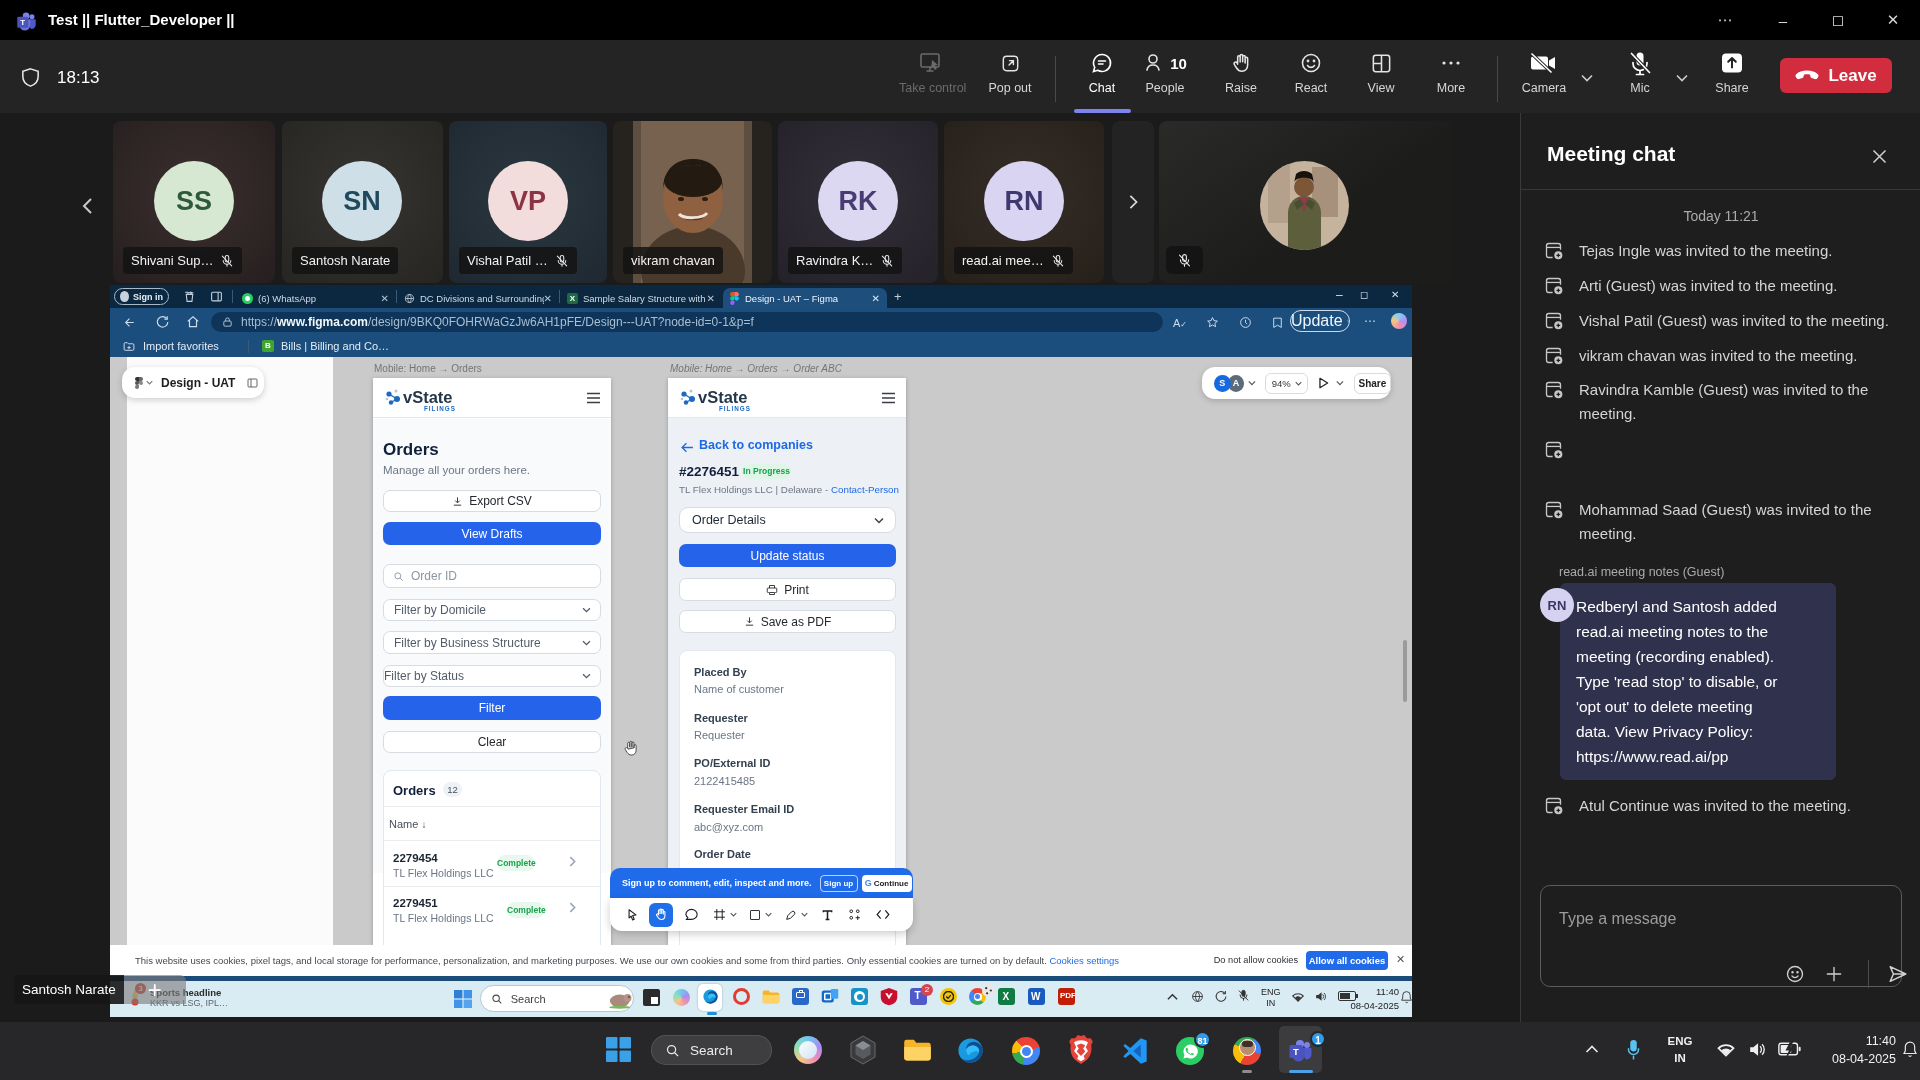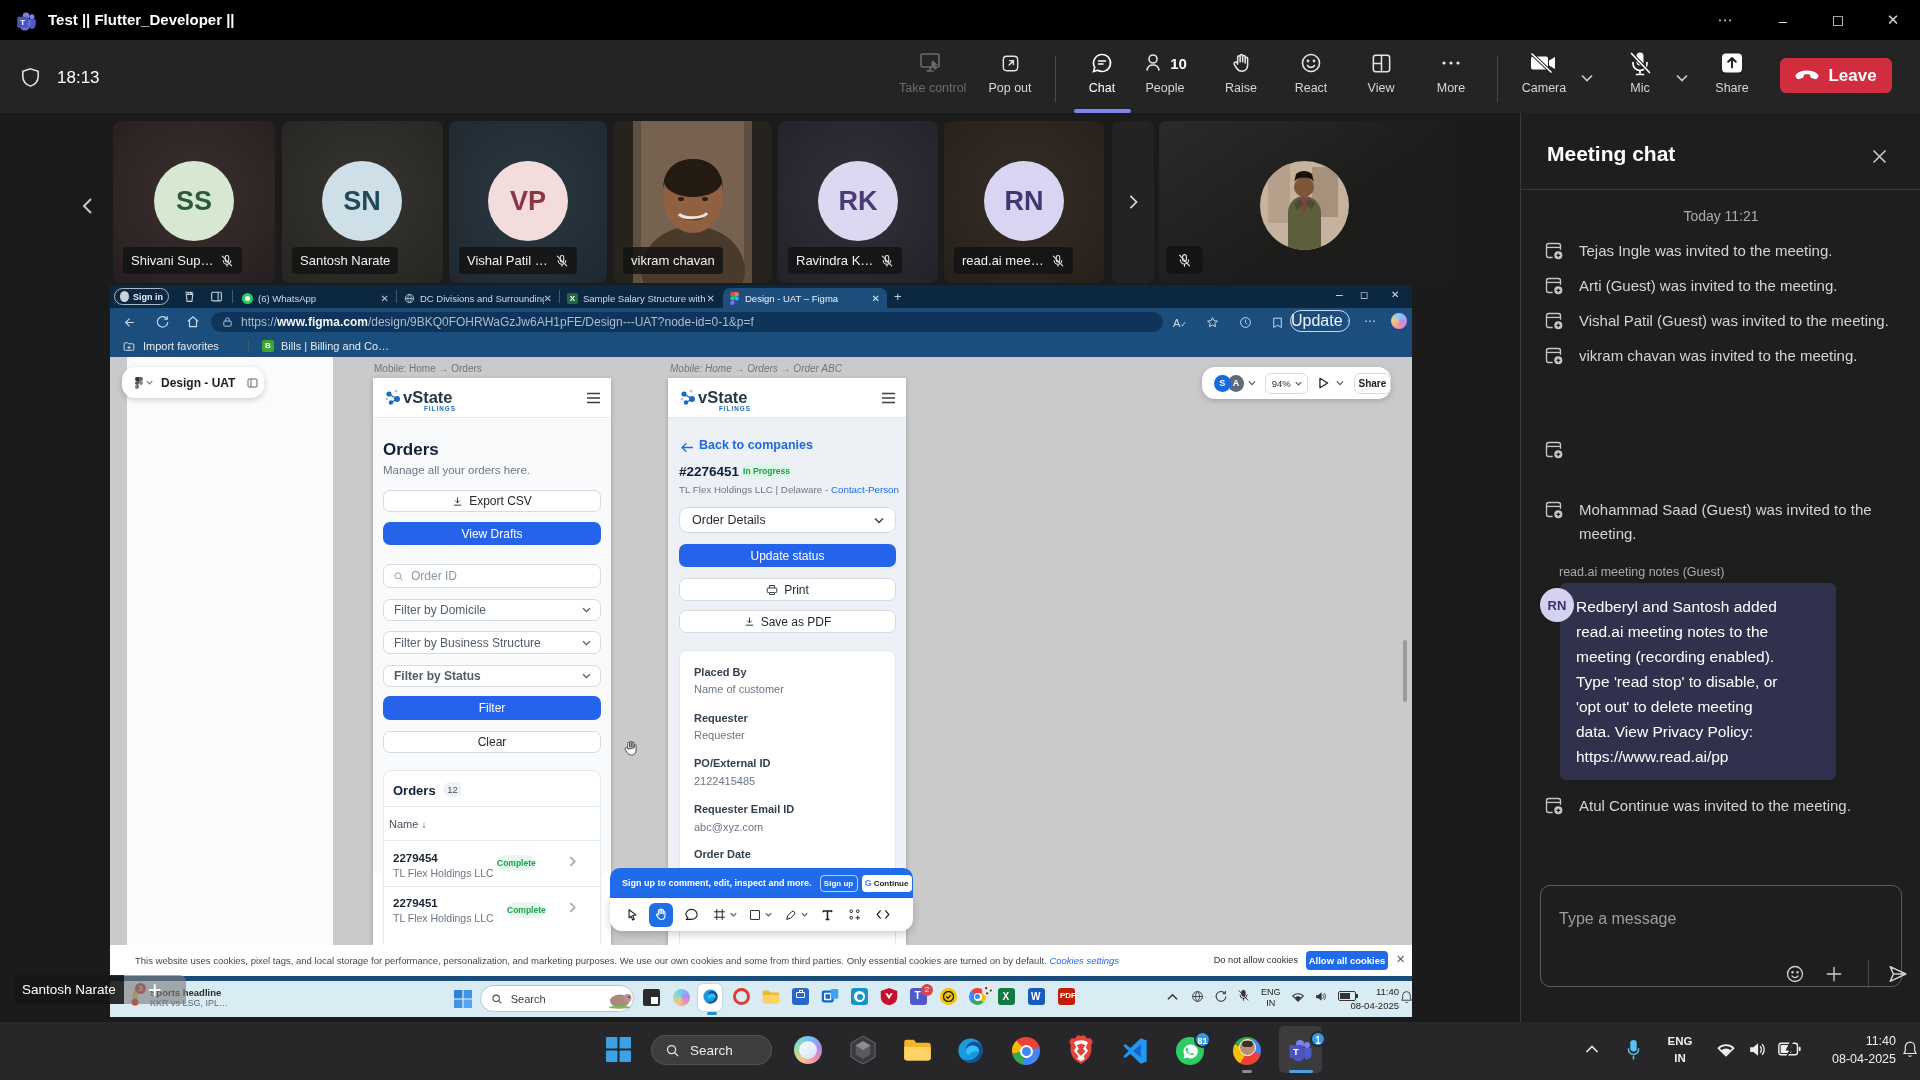--- a/index.html
+++ b/index.html
@@ -486,21 +486,21 @@
               <path d="M1 1.5l4 4 4-4"></path>
             </svg>
           </div>
       <div class="btnw" style="left:10px;top:253px;width:218px;height:23px;justify-content:space-between;color:#525c68;">
             <span style="margin-left:10px;">Filter by Business Structure</span>
             <svg style="margin-right:9px" width="9" height="6" viewBox="0 0 10 7" fill="none" stroke="#525c68" stroke-width="1.5">
               <path d="M1 1.5l4 4 4-4"></path>
             </svg>
           </div>
       <div class="btnw" style="left:10px;top:287px;width:218px;height:22px;justify-content:space-between;color:#525c68;">
-            <span style="margin-left:10px;font-weight:bold;">Filter by Status</span>
+            <span style="">Filter by Status</span>
             <svg style="margin-right:9px" width="9" height="6" viewBox="0 0 10 7" fill="none" stroke="#525c68" stroke-width="1.5">
               <path d="M1 1.5l4 4 4-4"></path>
             </svg>
           </div>
       <div class="btnb" style="left:10px;top:318px;width:218px;height:24px;">Filter</div>
       <div class="btnw" style="left:10px;top:353px;width:218px;height:22px;">Clear</div>
       <div class="abs" style="left:10px;top:392px;width:218px;height:103%;background:#fff;border:1px solid #e2e8f0;border-radius:8px;"></div>
       <div class="abs" style="left:20px;top:405px;font-size:13px;font-weight:700;color:#10203a;">Orders</div>
       <div class="abs" style="left:70px;top:404px;width:19px;height:15px;background:#eef2f6;border-radius:8px;font-size:9.5px;color:#47505c;text-align:center;line-height:15px;">12</div>
       <div class="abs" style="left:11px;top:428px;width:216px;height:1px;background:#e8edf2;"></div>
@@ -637,21 +637,21 @@
           </svg>
     </div>
 
     <svg class="abs" style="left:513px;top:383px" width="16" height="17" viewBox="0 0 24 26">
           <path d="M7 13V5a1.6 1.6 0 0 1 3.2 0v6M10.2 11V3.6a1.6 1.6 0 0 1 3.2 0V11M13.4 11V4.6a1.6 1.6 0 0 1 3.2 0V12M16.6 12V8.6a1.6 1.6 0 0 1 3.2 0v7c0 4.5-2.8 7.4-7 7.4-3.3 0-5-1.4-6.6-3.9l-2.8-4.4c-.8-1.2-.4-2.4.7-2.9.9-.5 2-.1 2.7 1l.8 1.2z" fill="#fff" stroke="#333" stroke-width="1.3"></path>
         </svg>
 
     <div class="abs" style="left:1293px;top:283px;width:4px;height:62px;background:#9b9b9b;border-radius:2px;"></div>
   </div>
   <div id="cookiebar">
-    <div class="abs" style="left:25px;top:10px;font-size:9.5px;color:#42484f;">This website uses cookies, pixel tags, and local storage for performance, personalization, and marketing purposes. We use our own cookies and some from third parties. Only essential cookies are turned on by default. <span style="color:#1f6bea;font-style:italic;">Cookies settings</span></div>
+    <div class="abs" style="left:25px;top:10px;font-size:9.5px;color:#42484f;">This website uses cookies, pixel tags, and local storage for performance, personalization, and marketing purposes. We use our own cookies and some from third parties. Only essential cookies are turned on by default. <span style="color:#1f6bea;">Cookies settings</span></div>
     <div class="abs" style="left:1096px;top:10px;width:92px;font-size:9.2px;color:#2b3036;text-align:right;white-space:nowrap;">Do not allow cookies</div>
     <div class="abs" style="left:1196px;top:6px;width:82px;height:19px;background:#1f6bea;border-radius:4px;color:#fff;font-size:9.5px;font-weight:700;display:flex;align-items:center;justify-content:center;">Allow all cookies</div>
     <div class="abs" style="left:1286px;top:8px;font-size:11px;color:#555;">✕</div>
   </div>
   <div id="bluestrip"></div>
   <div id="sharetaskbar">
 
     <div class="abs" style="left:18px;top:5px;display:flex;align-items:center;">
       <div style="position:relative;width:17px;height:22px;"><svg width="15" height="20" viewBox="0 0 15 20">
               <path d="M7 3l3 7-3 7-3-7z" fill="#e8b84a"></path>
@@ -824,20 +824,29 @@
         <div class="ctext">Vishal Patil (Guest) was invited to the meeting.</div>
       </div>
   <div class="crow" style="top:231px;">
         <svg class="cic" width="21" height="21" viewBox="0 0 24 24" fill="none" stroke="#c8c8c8" stroke-width="1.5">
           <path d="M20 11V6.5A2.5 2.5 0 0 0 17.5 4h-11A2.5 2.5 0 0 0 4 6.5v11A2.5 2.5 0 0 0 6.5 20H11"></path>
           <path d="M4 8.5h16"></path>
           <circle cx="17.5" cy="17.5" r="4.6" fill="#c8c8c8" stroke="none"></circle>
           <path d="M17.5 15.4v4.2M15.4 17.5h4.2" stroke="#1e1e1e" stroke-width="1.4"></path>
         </svg>
         <div class="ctext">vikram chavan was invited to the meeting.</div>
+      </div>
+  <div class="crow" style="top:265px;">
+        <svg class="cic" width="21" height="21" viewBox="0 0 24 24" fill="none" stroke="#c8c8c8" stroke-width="1.5">
+          <path d="M20 11V6.5A2.5 2.5 0 0 0 17.5 4h-11A2.5 2.5 0 0 0 4 6.5v11A2.5 2.5 0 0 0 6.5 20H11"></path>
+          <path d="M4 8.5h16"></path>
+          <circle cx="17.5" cy="17.5" r="4.6" fill="#c8c8c8" stroke="none"></circle>
+          <path d="M17.5 15.4v4.2M15.4 17.5h4.2" stroke="#1e1e1e" stroke-width="1.4"></path>
+        </svg>
+        <div class="ctext">Ravindra Kamble (Guest) was invited to the meeting.</div>
       </div>
   <div class="crow" style="top:325px;">
         <svg class="cic" width="21" height="21" viewBox="0 0 24 24" fill="none" stroke="#c8c8c8" stroke-width="1.5">
           <path d="M20 11V6.5A2.5 2.5 0 0 0 17.5 4h-11A2.5 2.5 0 0 0 4 6.5v11A2.5 2.5 0 0 0 6.5 20H11"></path>
           <path d="M4 8.5h16"></path>
           <circle cx="17.5" cy="17.5" r="4.6" fill="#c8c8c8" stroke="none"></circle>
           <path d="M17.5 15.4v4.2M15.4 17.5h4.2" stroke="#1e1e1e" stroke-width="1.4"></path>
         </svg>
       </div>
   <div class="crow" style="top:385px;">

